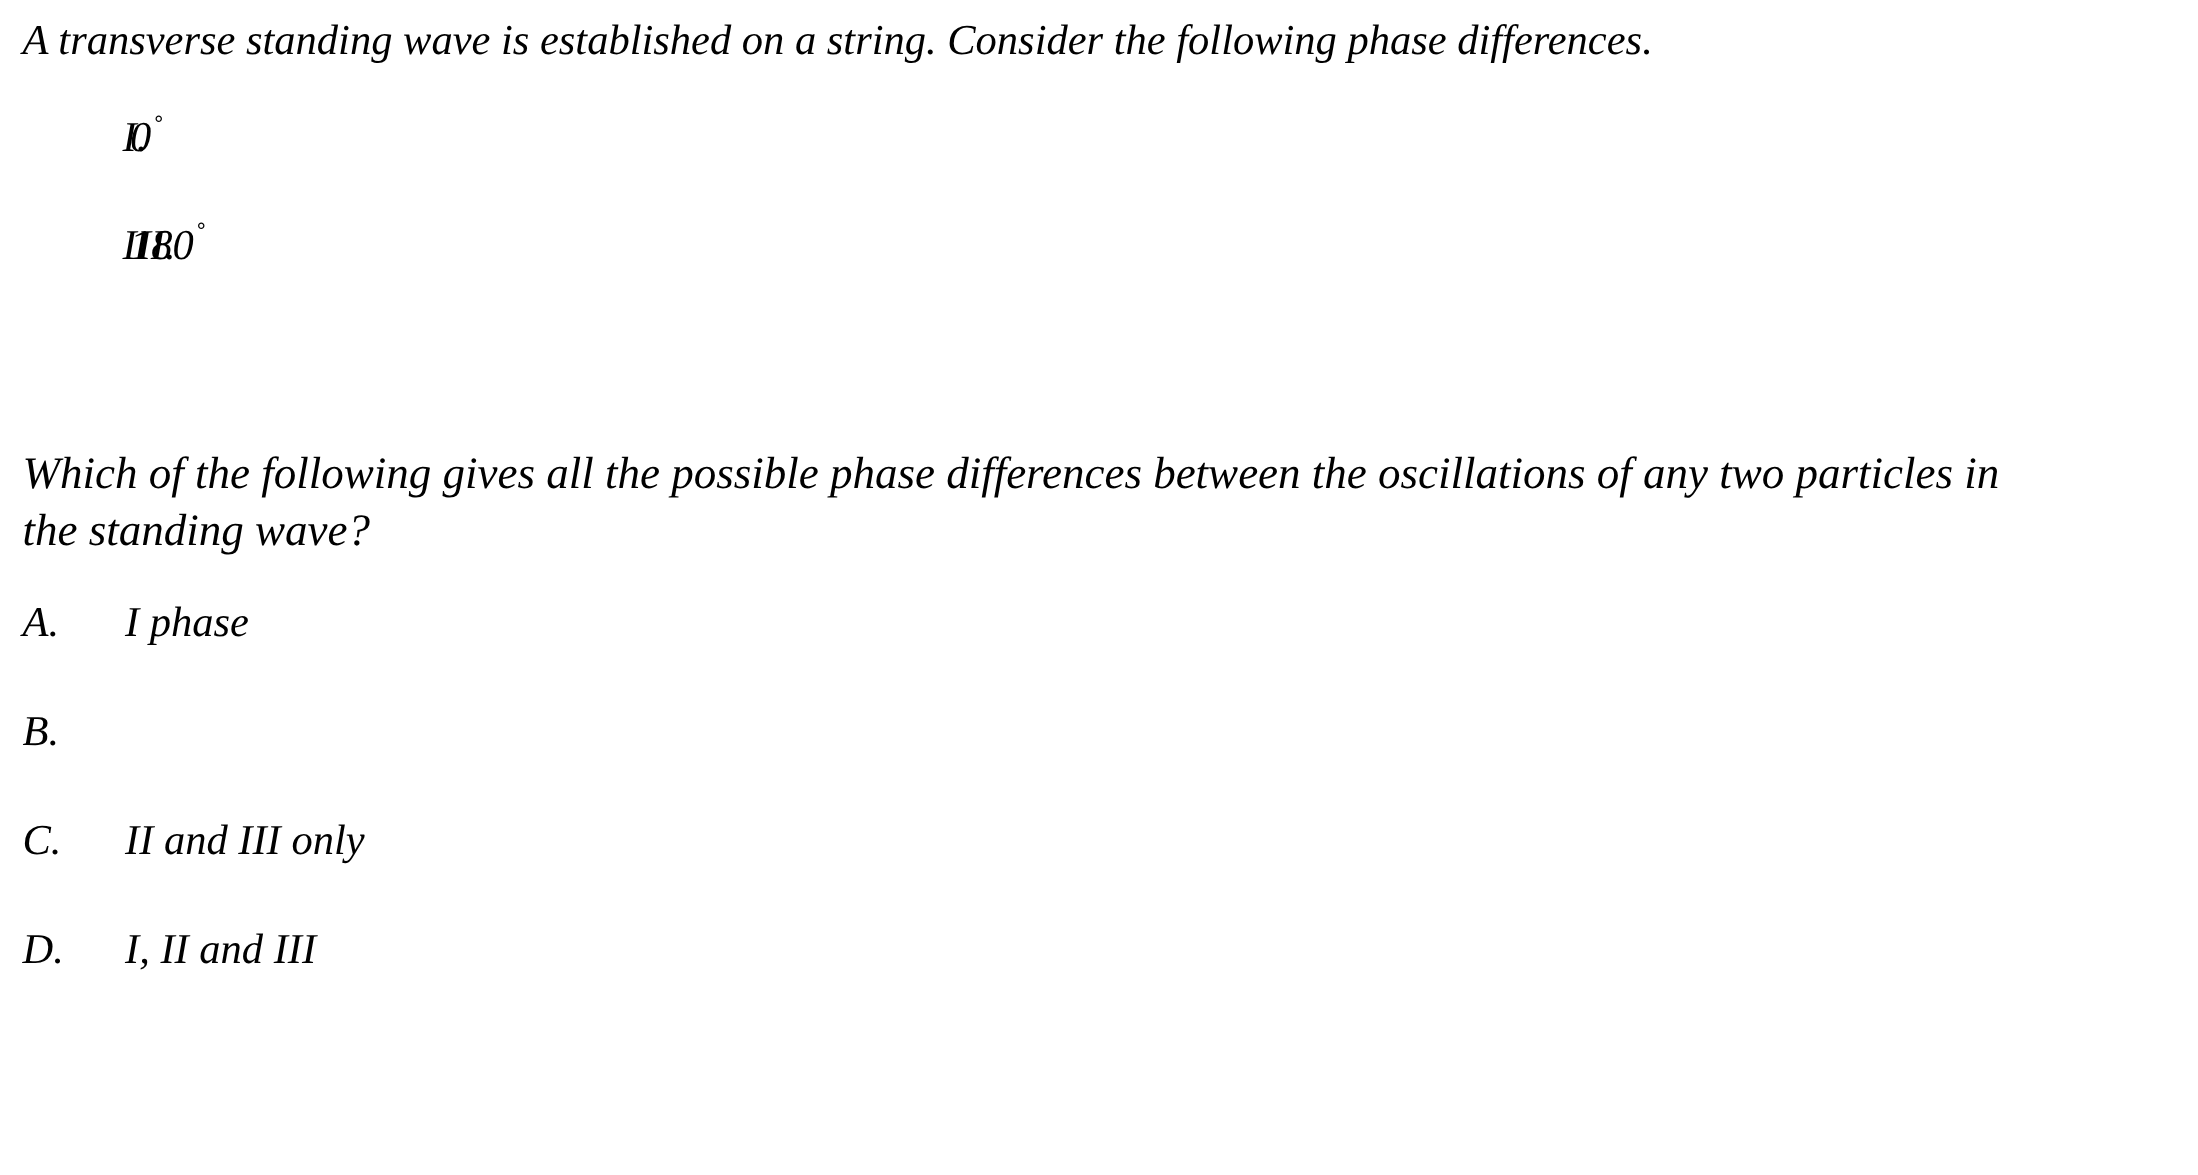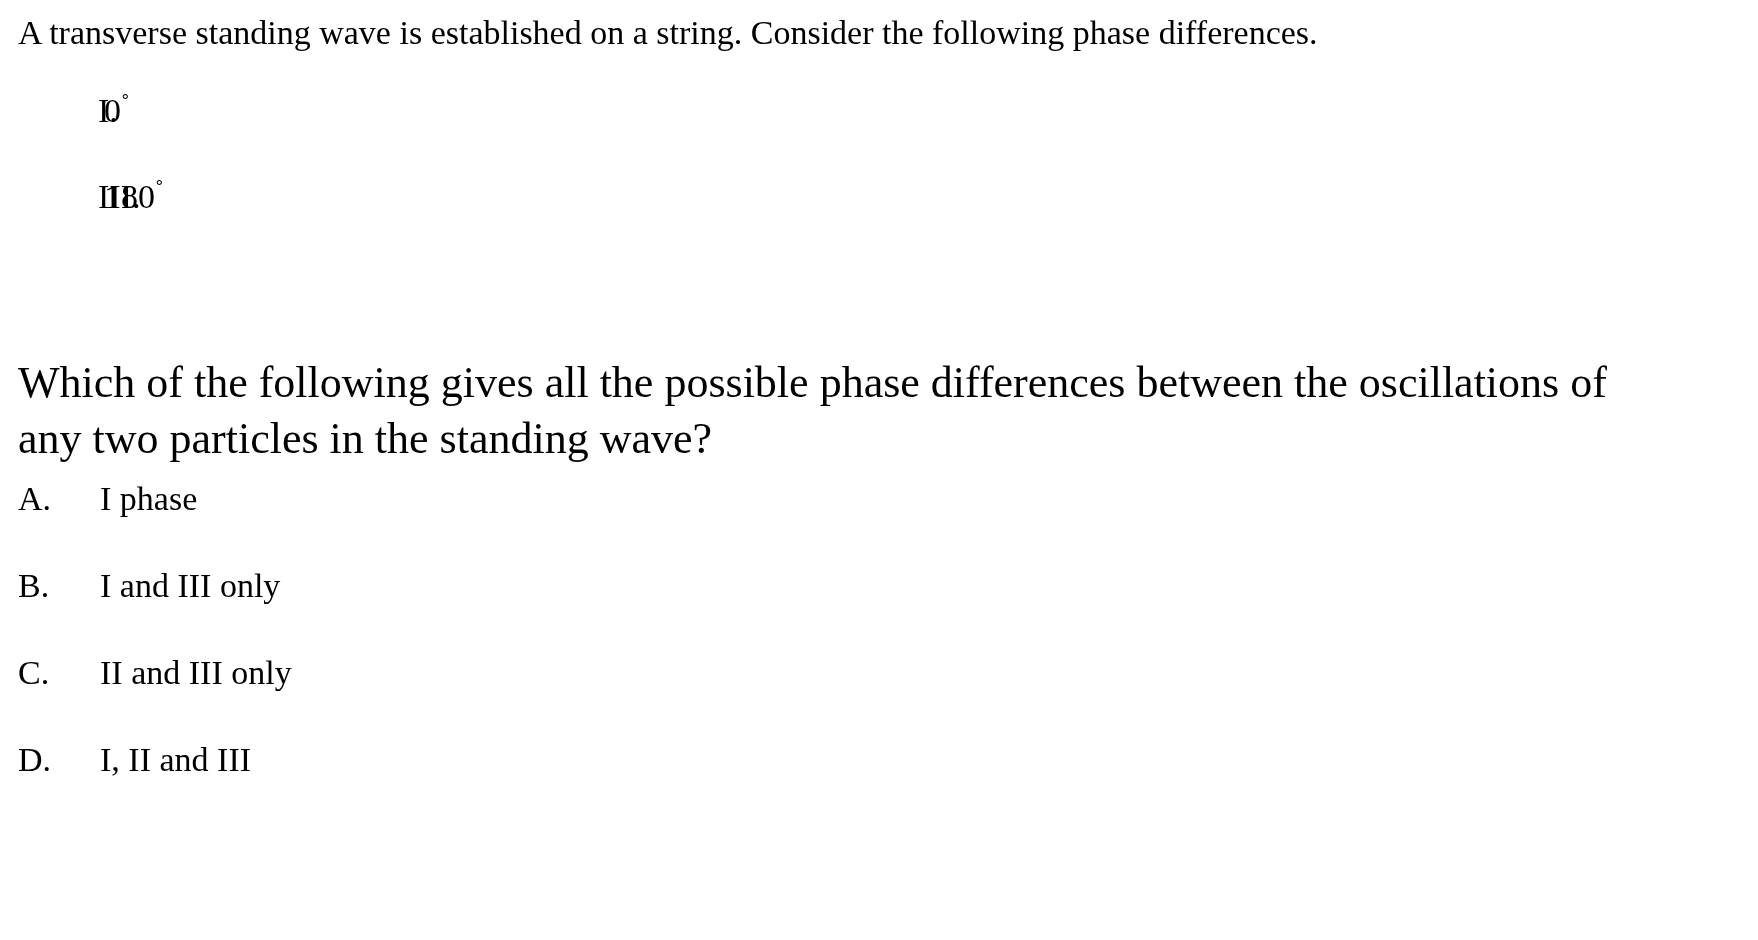--- a/index.html
+++ b/index.html
@@ -13,20 +13,21 @@
     font-family: "Liberation Serif", "DejaVu Serif", serif;
     color: #000000;
     overflow: hidden;
   }
   .page {
     position: relative;
     width: 1758px;
     height: 864px;
     padding: 0;
     box-sizing: border-box;
+    font-style: italic;
   }
   .stem {
     position: absolute;
     left: 18px;
     top: 12px;
     font-size: 34px;
     line-height: 1.22;
     white-space: nowrap;
   }
   .romans {
@@ -52,21 +53,21 @@
   .deg {
     font-size: 26px;
     vertical-align: 10px;
     line-height: 0;
   }
   .question {
     position: absolute;
     left: 18px;
     top: 355px;
     width: 1620px;
-    font-size: 44px;
+    font-size: 36px;
     line-height: 1.28;
   }
   .options {
     position: absolute;
     left: 18px;
     top: 480px;
     width: 1000px;
   }
   .option-row {
     display: flex;
@@ -102,21 +103,20 @@
 
   <div class="question">Which of the following gives all the possible phase differences between the oscillations of any two particles in the standing wave?</div>
 
   <div class="options">
     <div class="option-row">
       <span class="option-letter">A.</span>
       <span class="option-text">I phase</span>
     </div>
     <div class="option-row">
       <span class="option-letter">B.</span>
-      <span class="option-text">I and III only</span>
     </div>
     <div class="option-row">
       <span class="option-letter">C.</span>
       <span class="option-text">II and III only</span>
     </div>
     <div class="option-row">
       <span class="option-letter">D.</span>
       <span class="option-text">I, II and III</span>
     </div>
   </div>

